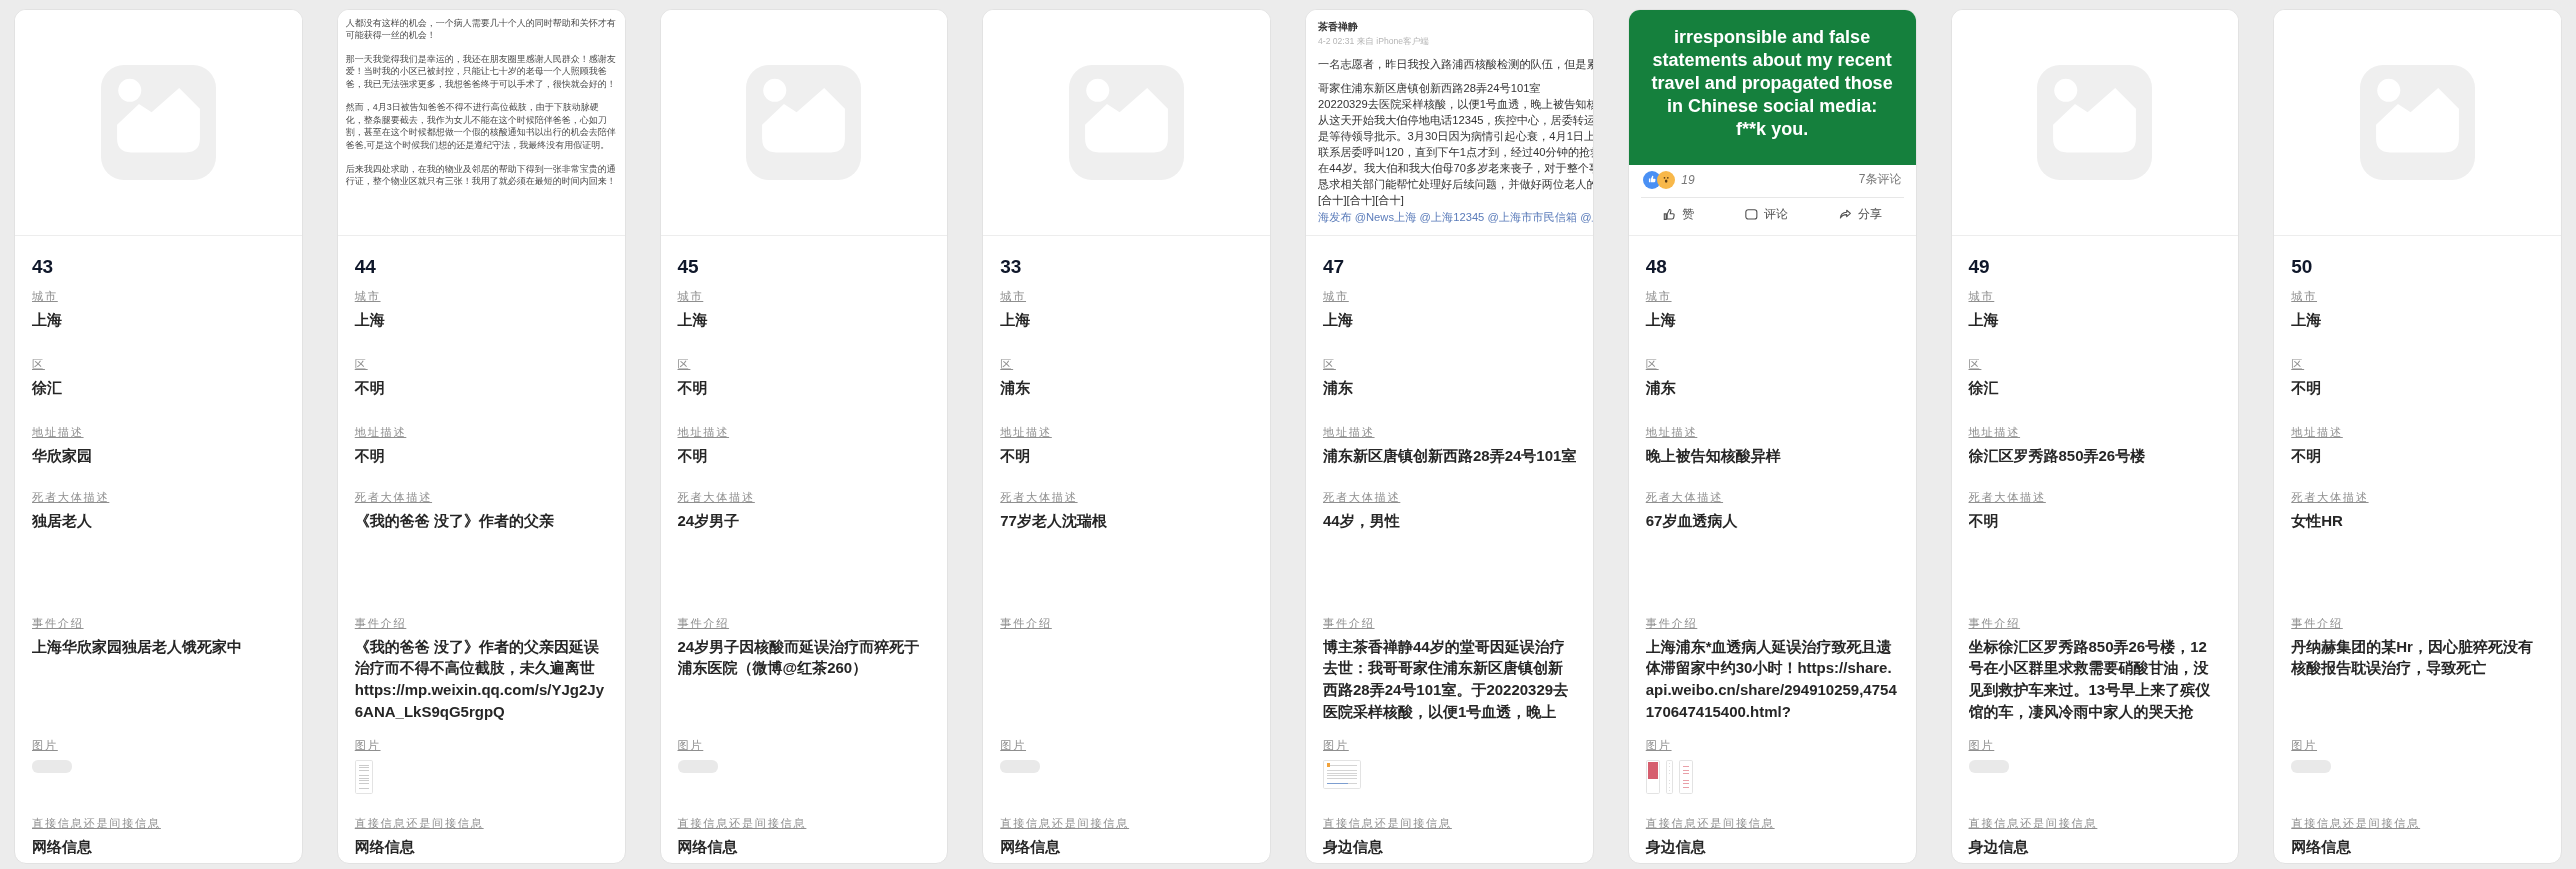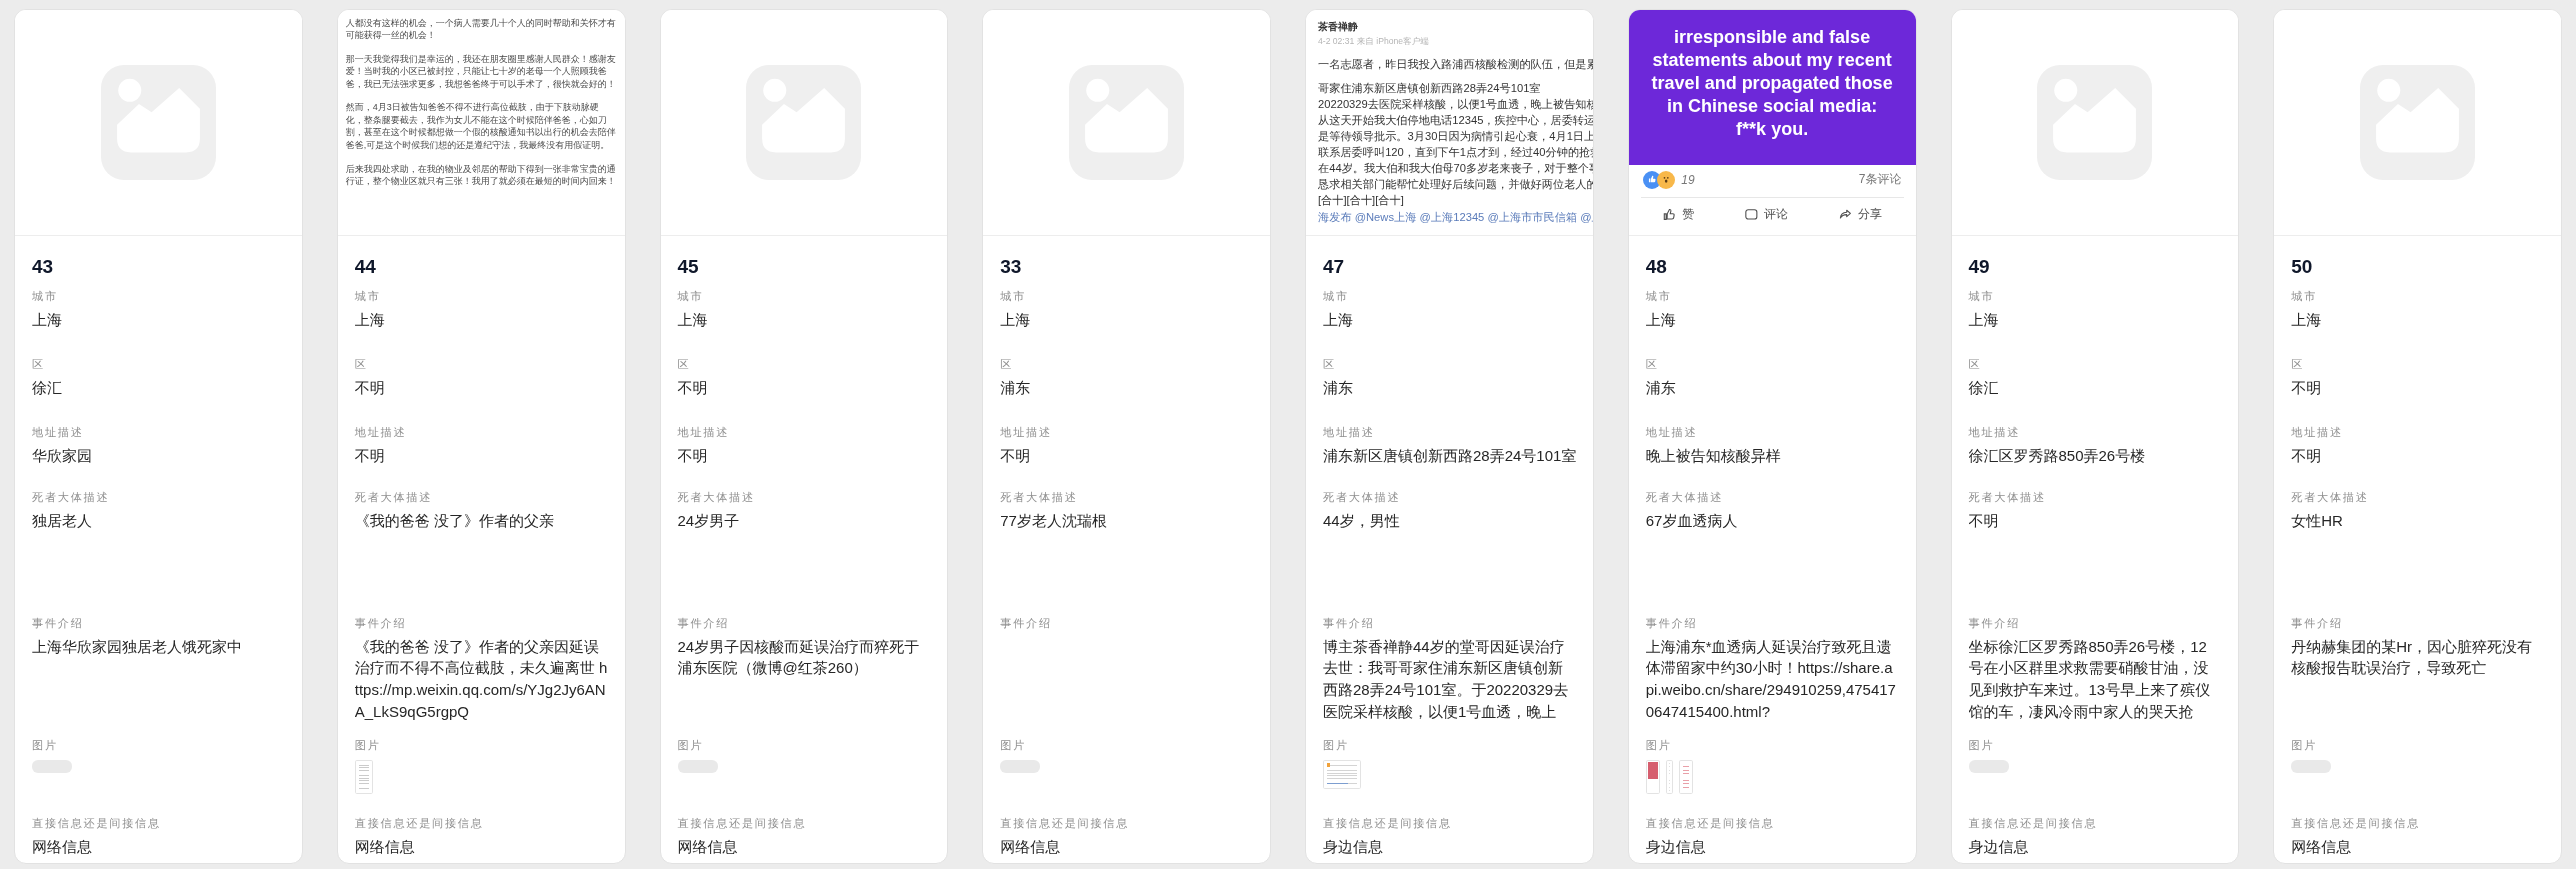--- a/index.html
+++ b/index.html
@@ -29,22 +29,22 @@
   .emoji + .emoji{margin-left:-3.4px;}
   .fb-like-count{margin-left:6px;font-size:12px;color:#777;}
   .fb-comments{font-size:12px;color:#777;}
   .fb-divider{height:0.9px;background:#e7e7e7;margin:8.6px 12px 0;}
   .fb-actions{display:flex;justify-content:space-around;padding:7.8px 8.6px 0;}
   .fb-act{display:inline-flex;align-items:center;font-size:12px;color:#4f4f4f;}
   .fb-act svg{margin-right:5.2px;}
   
   .body{box-sizing:border-box;padding:0 17px 15.5px;}
   .num{margin-top:18px;font-size:19px;line-height:26px;font-weight:700;color:#0f172a;}
-  .lbl{font-size:11.2px;line-height:13px;color:#8f8f8f;letter-spacing:1.7px;}
-  .val{margin-top:6px;font-size:15px;line-height:21.6px;color:#262626;}
+  .lbl{font-size:11.2px;line-height:13px;color:#8f8f8f;letter-spacing:1.7px;text-decoration:underline;}
+  .val{margin-top:6px;font-size:15px;line-height:21.6px;color:#262626;font-weight:bold;}
   .f-city{margin-top:10.3px;height:41px;}
   .f-district{margin-top:27px;height:41px;}
   .f-address{margin-top:27px;height:41px;}
   .f-address .val,.f-deceased .val{white-space:nowrap;overflow:hidden;}
   .f-deceased{margin-top:24px;height:41px;}
   .f-event{margin-top:85px;height:105px;}
   .f-event .val{max-height:86px;overflow:hidden;word-break:break-all;}
   .f-image{margin-top:17px;height:57px;}
   .thumbs{margin-top:7.8px;display:flex;align-items:flex-start;}
   .f-direct{margin-top:21px;}
@@ -305,21 +305,21 @@
         <div class="lbl">直接信息还是间接信息</div>
         <div class="val">身边信息</div>
       </div>
     </div>
   </article>
 
   <article class="card">
     <div class="media">
 
       <div class="media-fbpost">
-        <div class="fb-red" style="background: #6d28d9;">
+        <div class="fb-red" style="background: #15803d;">
           <div class="fb-red-text">irresponsible and false statements about my recent travel and propagated those in Chinese social media: f**k you.</div>
         </div>
         <div class="fb-row">
           <span class="fb-likes">
             <span class="emoji" style="background:#4a90f4">
               <svg width="10.3" height="10.3" viewBox="0 0 16 16">
                   <path d="M3 7h2.3v6H3z M6 13 L11.2 13 Q12.8 13 12.9 11.4 L13.2 8.6 Q13.3 7.2 11.9 7.2 L9.2 7.2 L9.8 4.4 Q10 3 8.8 2.8 L8.2 2.8 L6.3 6.9 Z" fill="#fff"></path>
                 </svg>
             </span>
             <span class="emoji" style="background:#f8b84a">

